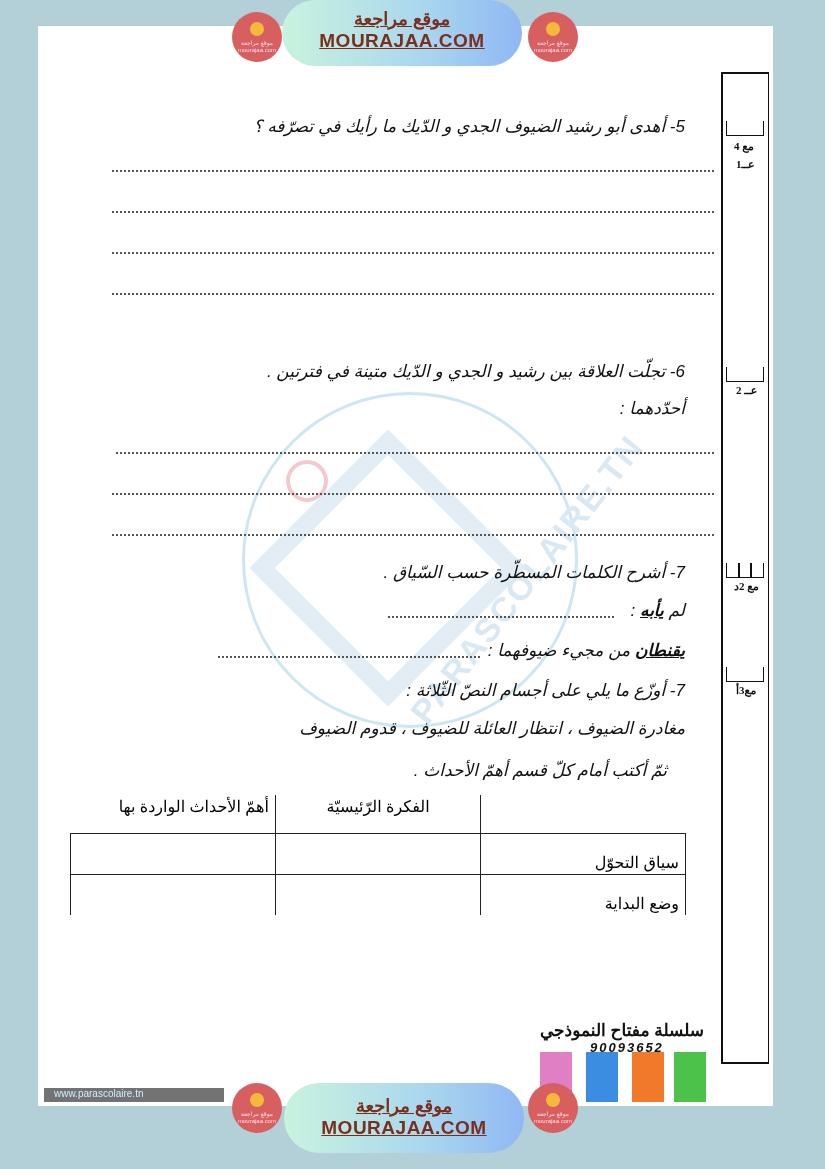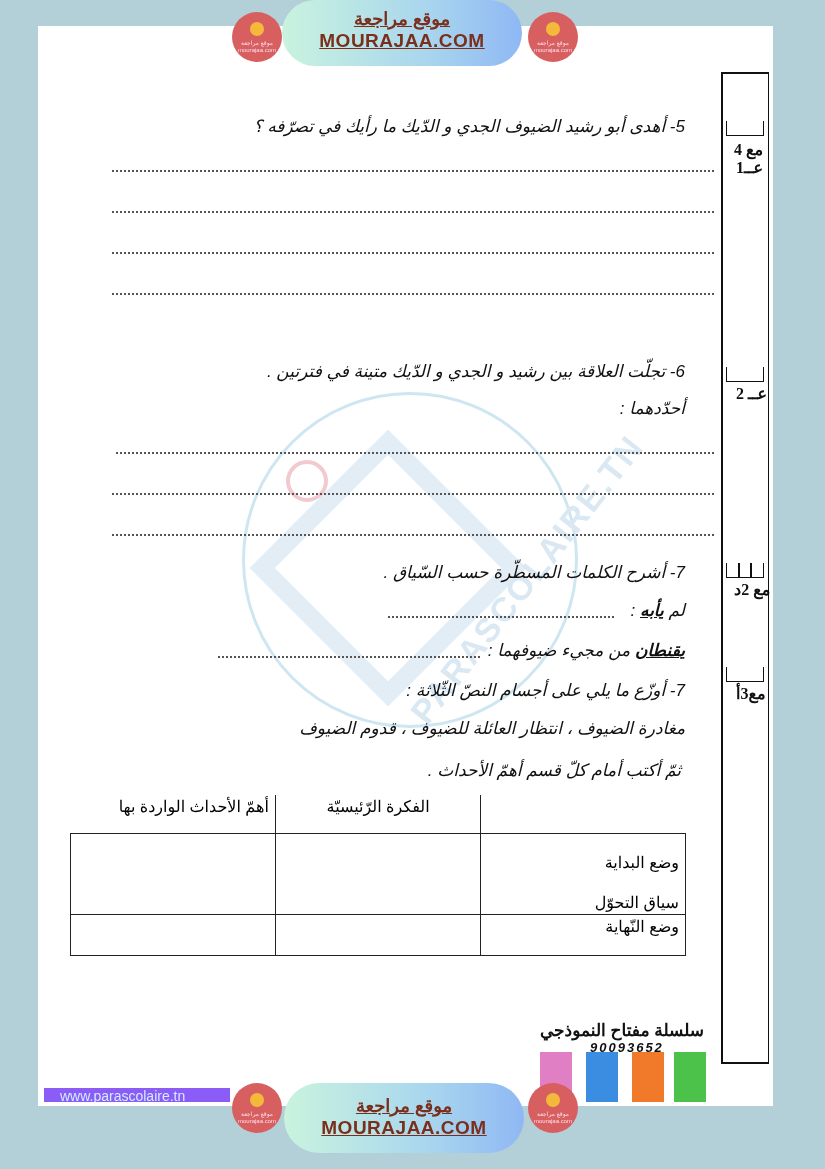--- a/index.html
+++ b/index.html
@@ -6,21 +6,21 @@
   body{width:825px;height:1169px;background:#b3cfd8;position:relative;overflow:hidden;font-family:"Liberation Sans",sans-serif;}
   .page{position:absolute;left:38px;top:26px;width:735px;height:1080px;background:#fff;}
   .abs{position:absolute;}
   .ar{direction:rtl;text-align:right;white-space:nowrap;color:#111;font-style:italic;}
   .q{font-size:17px;}
   .dots{position:absolute;border-bottom:2px dotted #555;height:0;}
   
   .gradecol{position:absolute;left:721px;top:72px;width:48px;height:992px;border:2px solid #111;border-right:1px solid #111;box-sizing:border-box;}
   .box{position:absolute;border-left:1.5px solid #111;border-right:1.5px solid #111;border-bottom:1.5px solid #111;height:14px;}
   .tick{position:absolute;width:1.5px;background:#111;height:14px;}
-  .mlabel{position:absolute;font-family:"Liberation Serif",serif;font-size:16px;font-weight:bold;direction:rtl;white-space:nowrap;color:#111;}
+  .mlabel{position:absolute;font-family:"Liberation Serif",serif;font-size:11px;font-weight:bold;direction:rtl;white-space:nowrap;color:#111;}
   
   .wm{position:absolute;left:242px;top:392px;width:330px;height:330px;border-radius:50%;border:3px solid #c9e3f0;opacity:.9;}
   .wm-txt{position:absolute;left:350px;top:560px;transform:rotate(-52deg);font-size:34px;font-weight:bold;color:#d9e8f2;letter-spacing:2px;white-space:nowrap;}
   .wm-shape{position:absolute;border:18px solid #dbe8f3;}
   
   table.tb{position:absolute;left:70px;top:795px;width:616px;border-collapse:collapse;direction:rtl;}
   table.tb td{border:1.5px solid #222;font-size:16px;vertical-align:top;padding:2px 6px;}
   
   .pill{position:absolute;width:240px;height:66px;border-radius:33px;background:linear-gradient(90deg,#c9f3de,#a9d6ee 60%,#8fb8f4);text-align:center;}
   .pill .l1{font-size:18px;font-weight:bold;color:#7a2f1c;text-decoration:underline;margin-top:8px;direction:rtl;}
@@ -84,57 +84,52 @@
   <span>لم </span><b><u>يأبه</u></b><span> :</span>
 </div>
 <div class="dots" style="left:388px;top:616px;width:226px;"></div>
 <div class="abs ar q" style="right:140px;top:640px;">
   <b><u>يقنطان</u></b><span> من مجيء ضيوفهما :</span>
 </div>
 <div class="dots" style="left:218px;top:656px;width:262px;"></div>
 
 <div class="abs ar q" style="right:140px;top:680px;">7- أوزّع ما يلي على أجسام النصّ الثّلاثة :</div>
 <div class="abs ar q" style="right:140px;top:718px;">مغادرة الضيوف ، انتظار العائلة للضيوف ، قدوم الضيوف</div>
-<div class="abs ar q" style="right:144px;top:760px;text-align:center;">ثمّ أكتب أمام كلّ قسم أهمّ الأحداث .</div>
+<div class="abs ar q" style="right:158px;top:760px;text-align:center;">ثمّ أكتب أمام كلّ قسم أهمّ الأحداث .</div>
 
 <table class="tb">
   <tbody>
       <tr>
     <td style="width:195px;height:34px;border-top:none;border-right:none;"></td>
     <td style="width:195px;text-align:center;border-top:none;">الفكرة الرّئيسيّة</td>
     <td style="width:195px;border-top:none;border-left:none;text-align:right;">أهمّ الأحداث الواردة بها</td>
   </tr>
   <tr>
-    <td style="height:36px;border-top:none;border-bottom:none;vertical-align:bottom;">وضع البداية</td>
-    <td style="border-top:none;border-bottom:none;"></td>
-    <td style="border-top:none;border-bottom:none;"></td>
-  </tr>
-  <tr>
     <td style="height:36px;border-top:none;vertical-align:bottom;">سياق التحوّل</td>
     <td style="border-top:none;"></td>
     <td style="border-top:none;"></td>
   </tr>
   <tr>
-    <td style="height:36px;">وضع النّهاية</td>
-    <td></td>
-    <td></td>
+    <td style="height:36px;border-top:none;border-bottom:none;vertical-align:bottom;">وضع البداية</td>
+    <td style="border-top:none;border-bottom:none;"></td>
+    <td style="border-top:none;border-bottom:none;"></td>
   </tr>
 </tbody>
   </table>
 
 <div class="abs" style="left:532px;top:1020px;width:180px;text-align:center;font-size:17px;font-weight:bold;letter-spacing:3px;direction:rtl;color:#111;">سلسلة مفتاح النموذجي</div>
 <div class="abs" style="left:590px;top:1040px;font-size:13px;font-weight:bold;letter-spacing:2px;color:#111;font-style:italic;">90093652</div>
 <div class="books">
   <div class="book" style="left:0;background:#e07fc4;"></div>
   <div class="book" style="left:46px;background:#3a8de0;"></div>
   <div class="book" style="left:92px;background:#f07a2a;"></div>
   <div class="book" style="left:134px;background:#4cc24a;"></div>
 </div>
 
-<div class="abs" style="left:44px;top:1088px;width:170px;height:14px;background:#8b5cf6;color:#cfefff;font-size:14px;padding-left:16px;overflow:hidden;">www.parascolaire.tn</div>
+<div class="abs" style="left:44px;top:1088px;width:170px;height:14px;background:#737373;color:#cfefff;font-size:10px;padding-left:10px;overflow:hidden;">www.parascolaire.tn</div>
 
 <div class="badge" style="left:232px;top:1083px;">
   <div class="dot"></div>
   <div class="bt"><span>موقع مراجعة</span><br><span>mourajaa.com</span></div>
 </div>
 <div class="pill" style="left:284px;top:1083px;height:70px;border-radius:35px;">
   <div class="l1" style="margin-top:12px;">موقع مراجعة</div>
   <div class="l2">MOURAJAA.COM</div>
 </div>
 <div class="badge" style="left:528px;top:1083px;">

